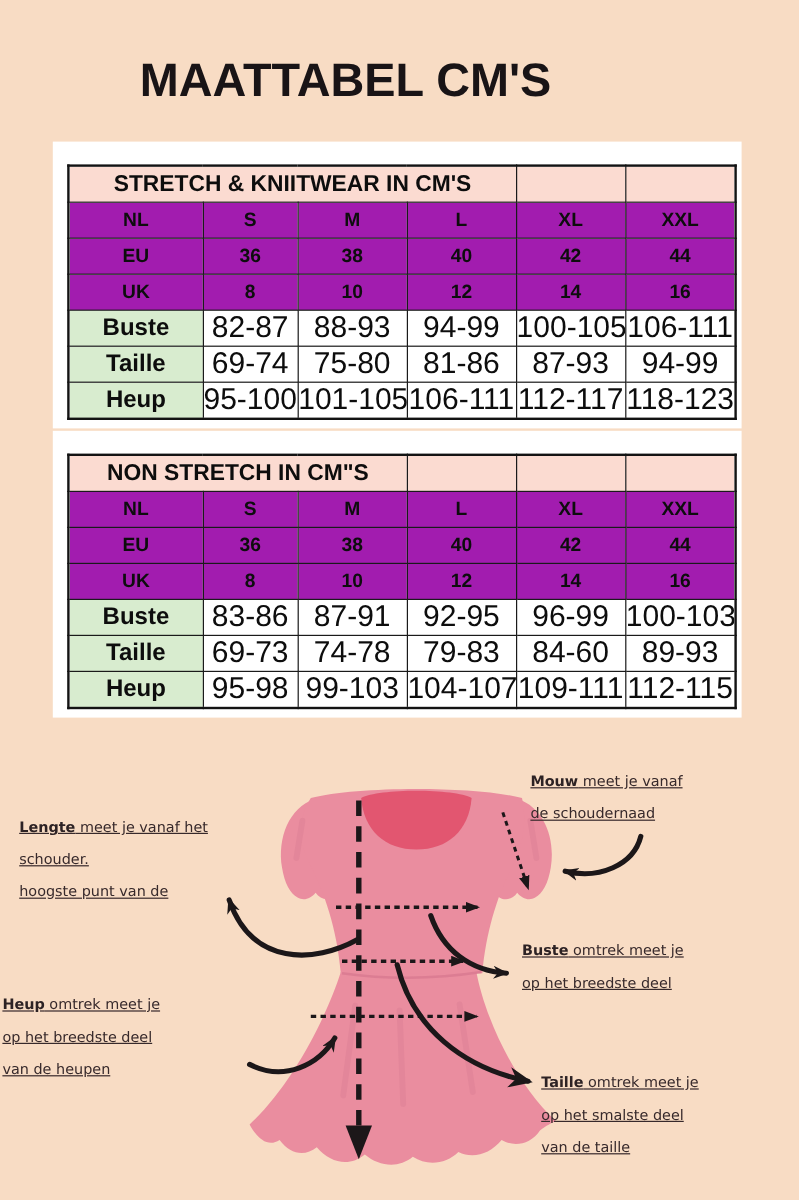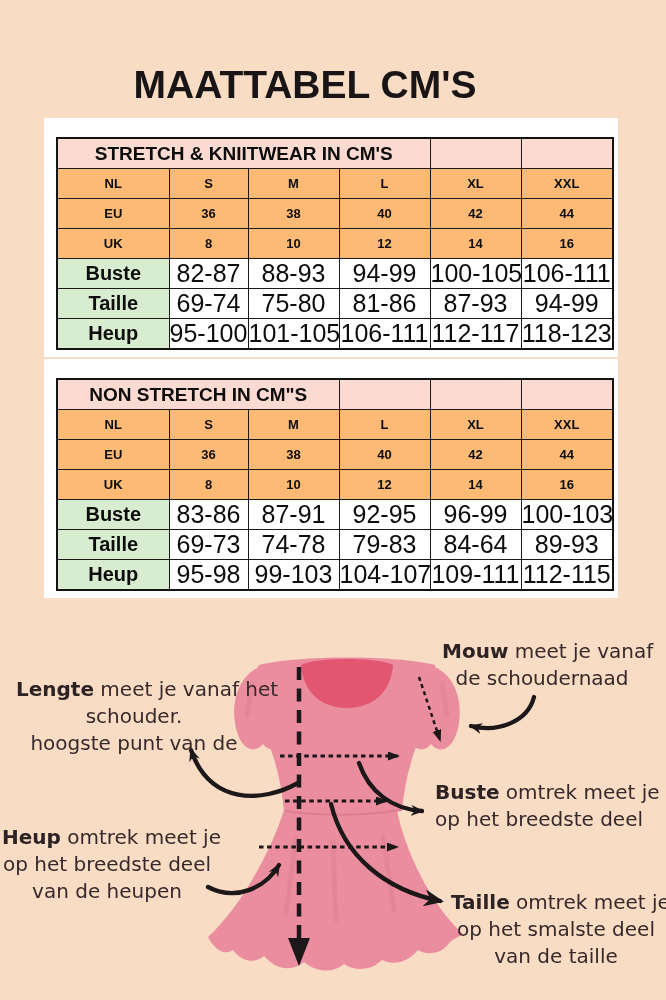--- a/index.html
+++ b/index.html
@@ -5,21 +5,21 @@
   html,body{margin:0;padding:0;}
   body{
     width:666px;height:1000px;
     background:#f8dcc4;
     font-family:"Liberation Sans",sans-serif;
     position:relative;overflow:hidden;
     color:#191416;
   }
   .page-title{
     position:absolute;top:46px;left:0;width:576px;
-    margin:17px;text-align:center;
+    margin:0;text-align:center;
     font-size:39px;font-weight:800;letter-spacing:0px;
     color:#191416;
   }
   .sheet{
     position:absolute;left:44px;width:574px;
     background:#ffffff;box-sizing:border-box;
     padding:8px 6px 7px 12px;
   }
   .sheet1{top:118px;}
   .sheet2{top:359px;}
@@ -32,35 +32,36 @@
     border:1px solid #1a1a1a;
     height:29px;padding:0;text-align:center;
     font-size:19px;color:#0d0d0d;
     white-space:nowrap;overflow:hidden;
   }
   td.title-cell{
     background:#fbdbd1;text-align:left;padding-left:7px;
     font-weight:700;font-size:20px;height:30px;
   }
   td.title-empty{background:#fbdbd1;}
-  tr.size-row td{background:#fdba74;font-weight:700;font-size:13px;}
+  tr.size-row td{background:#a21caf;font-weight:700;font-size:16px;}
   td.lbl{
     background:#d8eccf;text-align:left;padding-left:7px;
     font-weight:700;font-size:20px;
   }
   tr.measure-row td{background:#ffffff;font-weight:400;font-size:25px;}
   tr.measure-row td.lbl{background:#d8eccf;font-weight:700;font-size:20px;}
   .diagram{
     position:absolute;top:620px;left:0;width:666px;height:380px;
   }
   .diagram svg{position:absolute;top:0;left:0;}
   .note{
-    position:absolute;text-align:center;
-    font-size:20px;line-height:27px;color:#37292b;
+    position:absolute;
+    font-size:12px;line-height:27px;color:#37292b;
     font-family:"DejaVu Sans","Liberation Sans",sans-serif;
+    text-decoration:underline;
   }
   .note .nl{white-space:nowrap;}
   .note b{font-weight:700;color:#2d2224;}
 </style>
 </head>
 <body>
 
 <h1 class="page-title">MAATTABEL CM'S</h1>
 
 <div class="sheet sheet1">
@@ -178,21 +179,21 @@
           <td>87-91</td>
           <td>92-95</td>
           <td>96-99</td>
           <td>100-103</td>
     </tr>
     <tr class="measure-row">
       <td class="lbl">Taille</td>
       <td>69-73</td>
           <td>74-78</td>
           <td>79-83</td>
-          <td>84-64</td>
+          <td>84-60</td>
           <td>89-93</td>
     </tr>
     <tr class="measure-row">
       <td class="lbl">Heup</td>
       <td>95-98</td>
           <td>99-103</td>
           <td>104-107</td>
           <td>109-111</td>
           <td>112-115</td>
     </tr>

